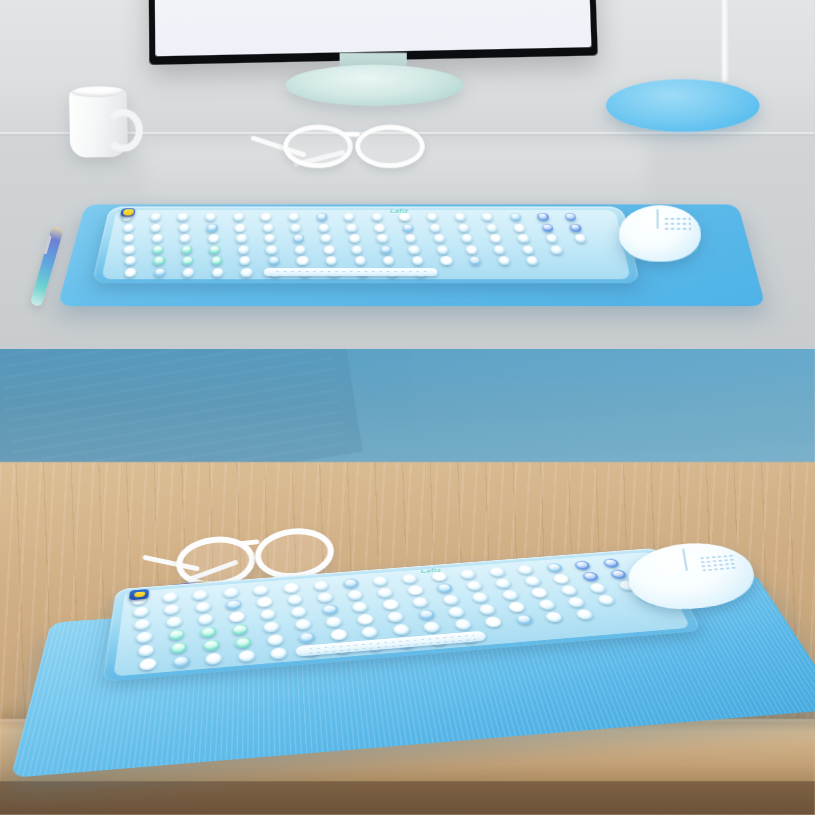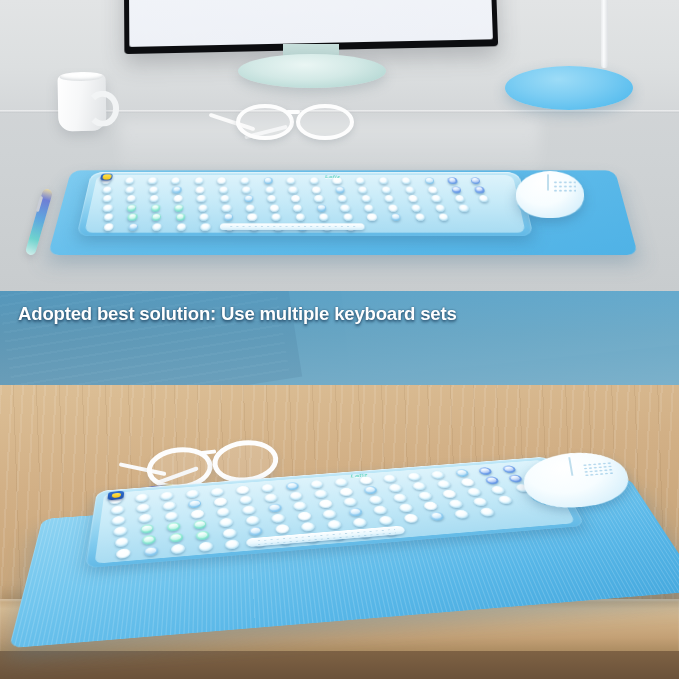--- a/index.html
+++ b/index.html
@@ -525,21 +525,20 @@
 
   <div class="band">
     <div class="band-photo">
       <div class="band-screen">
         <div class="band-rows"></div>
       </div>
       <div class="band-mon"></div>
     </div>
     <div class="band-tint"></div>
     <div class="band-text">
-      <div>Adopted best solution: Use multiple keyboard sets</div>
     </div>
   </div>
 
   <div class="scene-bot">
     <div class="wood"></div>
     <div class="desk-shadow"></div>
     <div class="desk-edge"></div>
     <div class="floor"></div>
 
     <div class="mat-bot">

